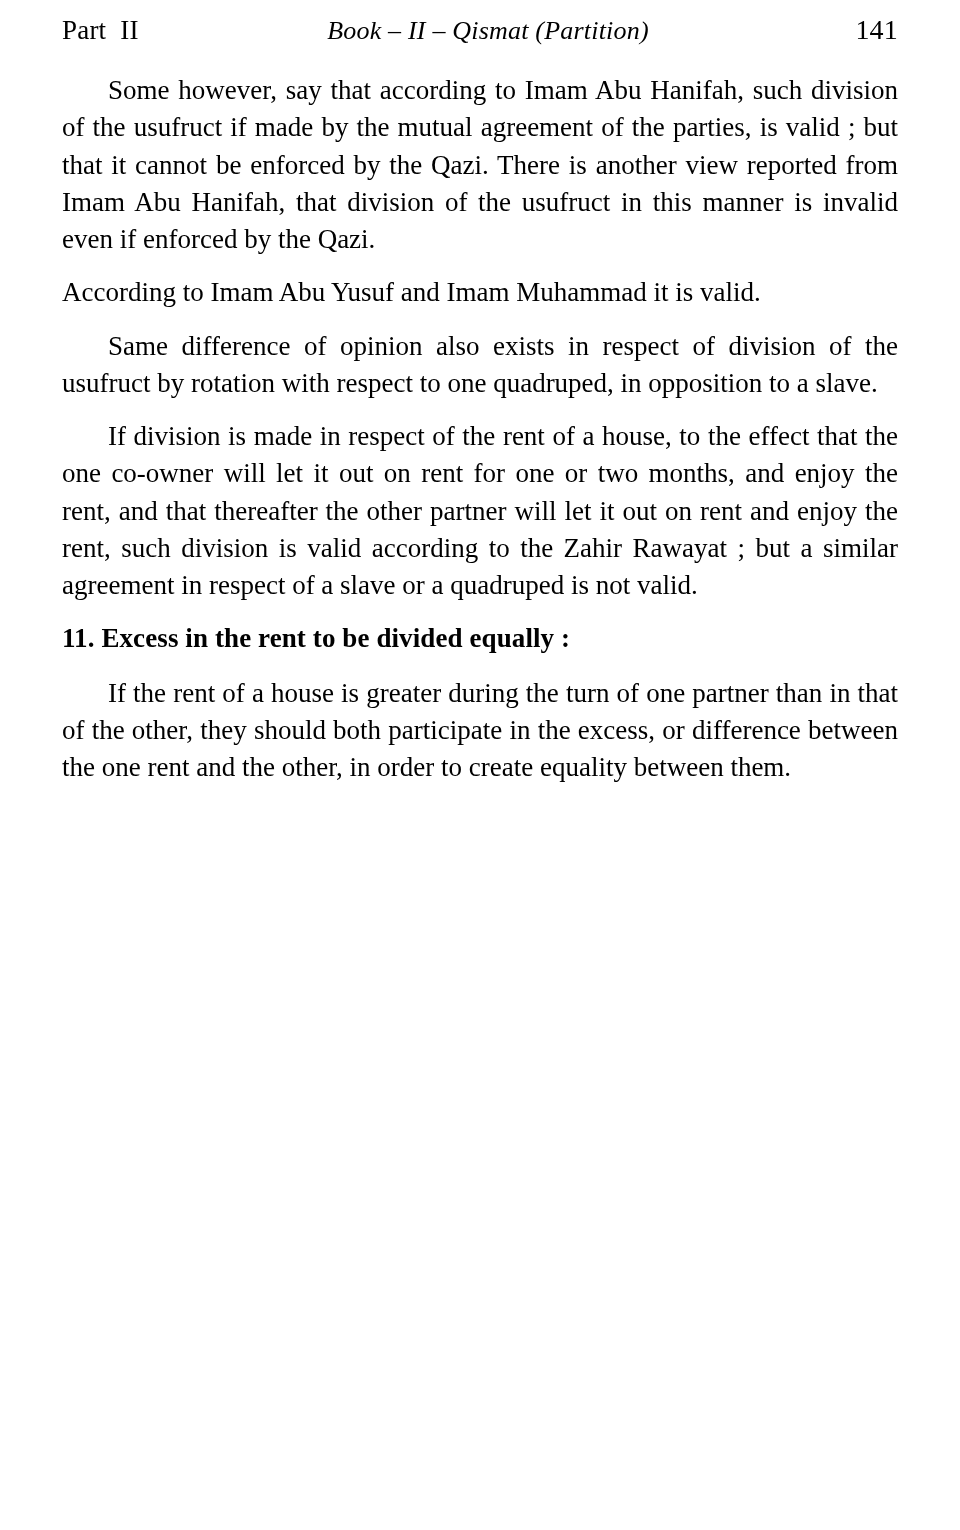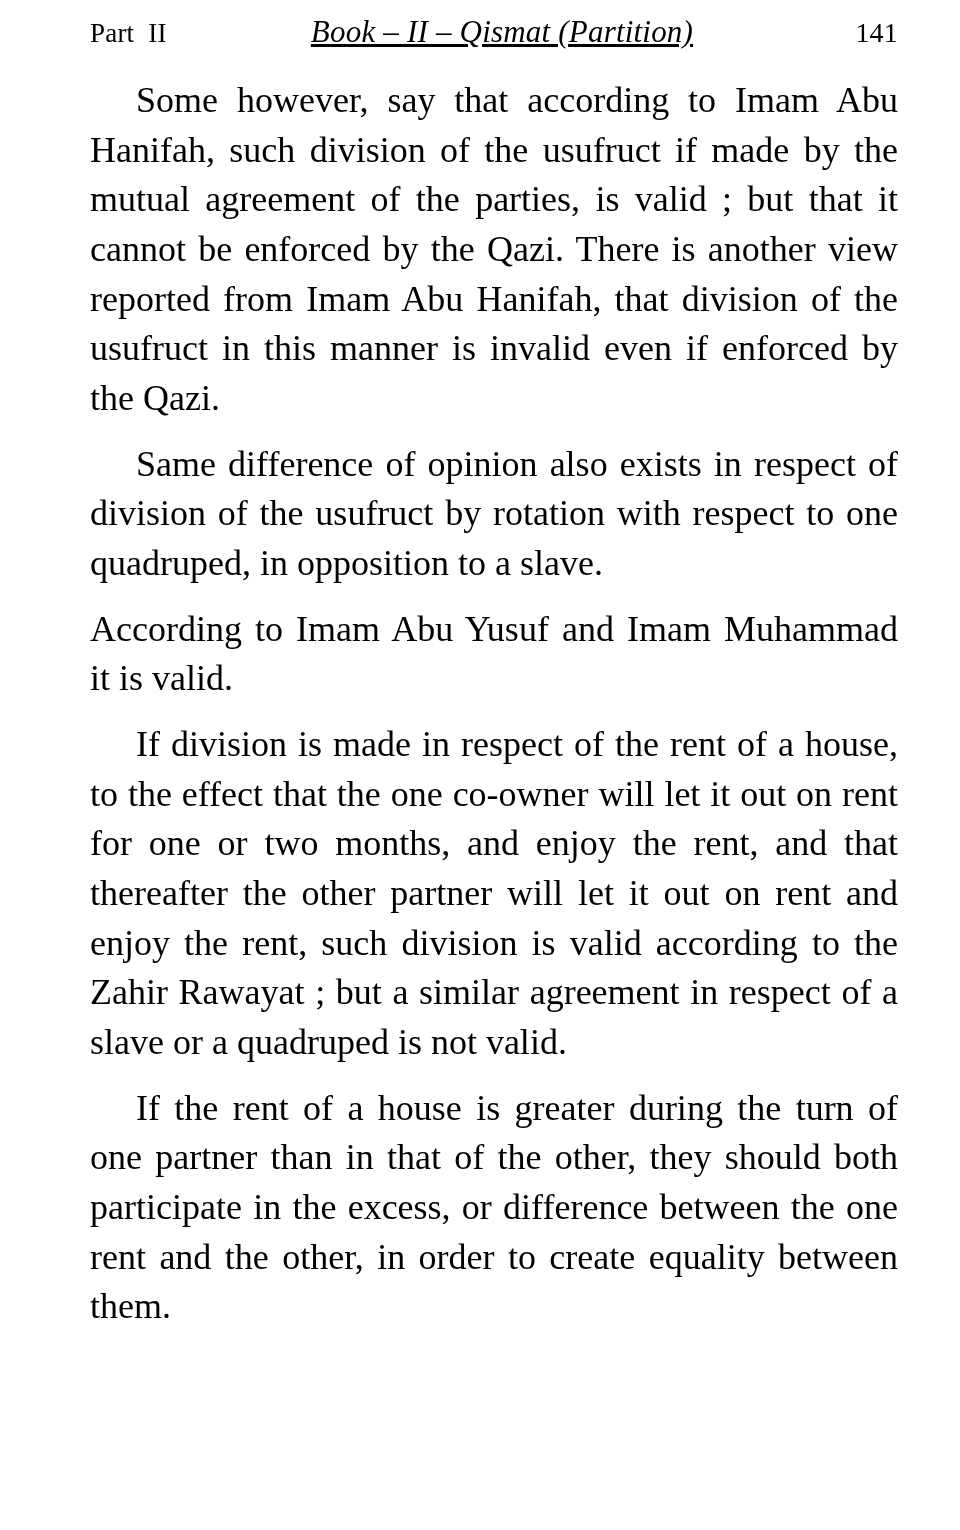--- a/index.html
+++ b/index.html
@@ -12,48 +12,47 @@
     height: 1530px;
     font-family: "Liberation Serif", serif;
     color: #000000;
     overflow: hidden;
   }
   .page {
     position: relative;
     width: 960px;
     height: 1530px;
     box-sizing: border-box;
-    padding: 14px 62px 0 90px;
+    padding: 14px 62px 0 62px;
   }
   .running-head {
     display: flex;
     align-items: baseline;
     justify-content: space-between;
     font-size: 27px;
     margin-bottom: 26px;
     letter-spacing: 0.2px;
   }
   .rh-left {
     font-family: "Liberation Serif", serif;
     white-space: pre;
   }
   .rh-center {
     font-style: italic;
-    font-size: 31px;
+    font-size: 26px;
     flex: 0 1 auto;
     text-align: right;
     margin-left: -18px;
     white-space: nowrap;
-    text-decoration: underline;
   }
   .rh-right {
     font-size: 28px;
   }
   p.body-par {
-    font-size: 36px;
+    font-size: 27px;
     line-height: 1.38;
     text-align: justify;
     margin: 0 0 16px 0;
     text-indent: 0;
     hyphens: none;
   }
   p.indent {
     text-indent: 46px;
   }
   p.tight {
@@ -80,23 +79,24 @@
     <span class="rh-left">Part  II</span>
     <span class="rh-center">Book – II – Qismat (Partition)</span>
     <span class="rh-right">141</span>
   </div>
 
   <p class="body-par indent gap-lg">Some however, say that according to Imam Abu Hanifah, such division of the usufruct if made by the mutual agreement of the parties, is valid ; but that it cannot be enforced by the Qazi. There is another view reported from Imam Abu Hanifah, that division of the usufruct in this manner is invalid even if enforced by the Qazi.</p>
 
 
 
 
+  <p class="body-par nojust gap-md">According to Imam Abu Yusuf and Imam Muhammad it is valid.</p>
+
   <p class="body-par indent gap-md">Same difference of opinion also exists in respect of division of the usufruct by rotation with respect to one quadruped, in opposition to a slave.</p>
-
-  <p class="body-par nojust gap-md">According to Imam Abu Yusuf and Imam Muhammad it is valid.</p>
 
 
   <p class="body-par indent gap-md">If division is made in respect of the rent of a house, to the effect that the one co-owner will let it out on rent for one or two months, and enjoy the rent, and that thereafter the other partner will let it out on rent and enjoy the rent, such division is valid according to the Zahir Rawayat ; but a similar agreement in respect of a slave or a quadruped is not valid.</p>
 
+  <h3 class="section-head mt-md">11.  Excess in the rent to be divided equally :</h3>
 
   <p class="body-par indent tight">If the rent of a house is greater during the turn of one partner than in that of the other, they should both participate in the excess, or difference between the one rent and the other, in order to create equality between them.</p>
 
 </div>
 
 </body></html>

